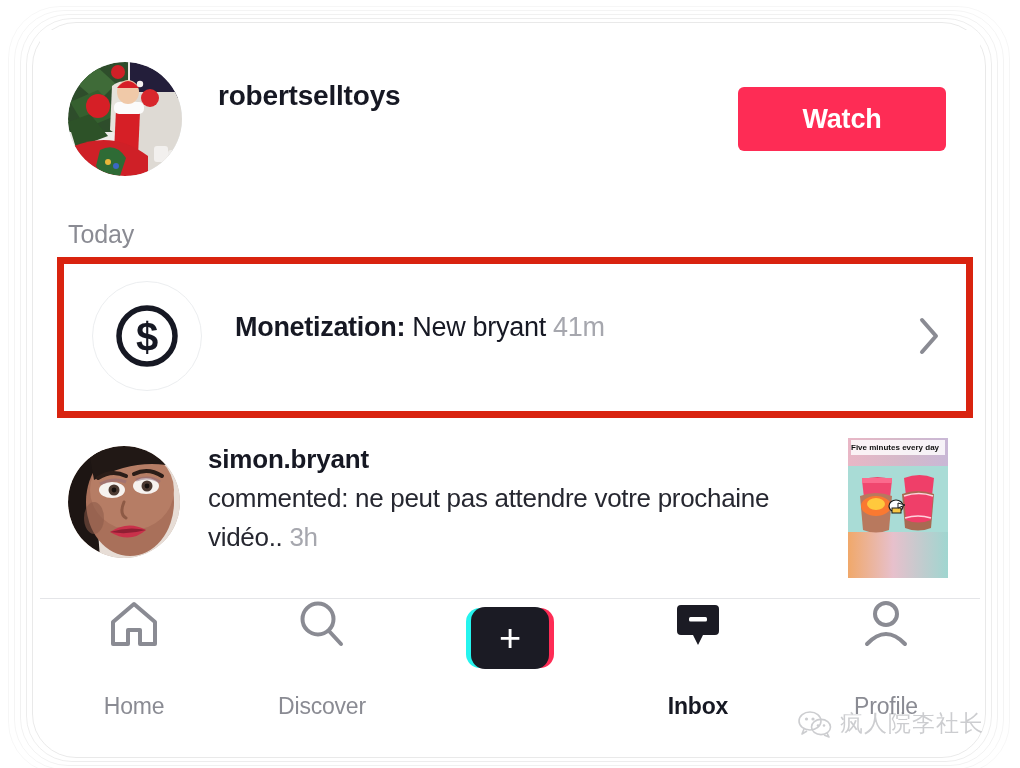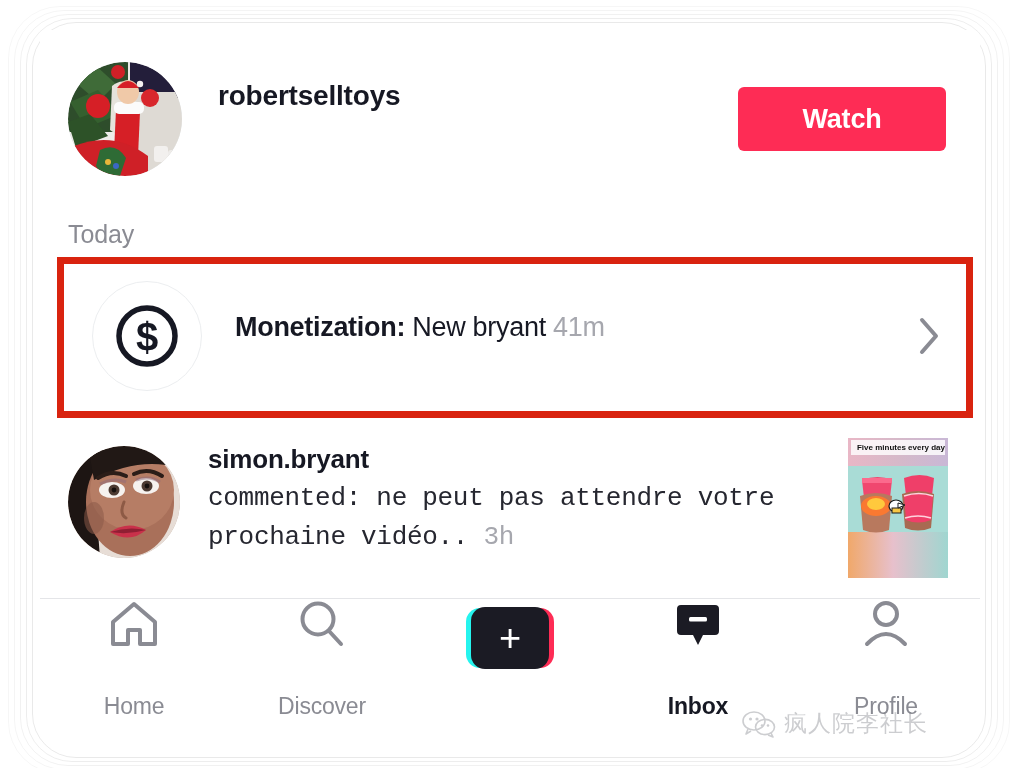--- a/index.html
+++ b/index.html
@@ -118,36 +118,35 @@
     overflow: hidden; background: #cdbdb4;
   }
   #comment-body { position: absolute; left: 168px; top: 12px; width: 600px; }
   #comment-name {
     font-size: 26px; font-weight: bold; color: #161823;
     letter-spacing: -0.2px; line-height: 39px;
   }
   #comment-text {
     font-size: 26px; color: #262730; line-height: 39px;
     letter-spacing: -0.3px;
-    font-family: Liberation Mono, monospace;
   }
   #comment-text .muted { color: #a6a7ae; }
 
   #comment-thumb {
     position: absolute; left: 808px; top: 10px;
     width: 100px; height: 140px;
     overflow: hidden; background: #bfe3de;
     cursor: pointer;
   }
   #thumb-caption {
     position: absolute; left: 3px; top: 2px;
     width: 94px; height: 15px;
     background: rgba(255,255,255,0.82);
     font-size: 8px; font-weight: bold; color: #111;
-    line-height: 15px; text-align: right;
+    line-height: 15px; text-align: left;
     font-family: "Liberation Sans", sans-serif;
     white-space: nowrap; overflow: hidden;
   }
 
   
   #nav-divider {
     position: absolute; left: 0; top: 568px;
     width: 940px; height: 1px; background: #e4e5e8;
   }
   #bottom-nav {
@@ -183,21 +182,21 @@
     background: #1b1b24; border-radius: 14px;
   }
   #create-plus {
     position: absolute; left: 5px; top: 0; width: 78px; height: 62px;
     display: flex; align-items: center; justify-content: center;
     color: #ffffff; font-size: 38px; font-weight: 300; line-height: 1;
   }
 
   
   #watermark {
-    position: absolute; left: 742px; top: 708px;
+    position: absolute; left: 798px; top: 708px;
     display: flex; align-items: center; gap: 8px;
     opacity: 0.34;
   }
   #watermark-text {
     font-size: 23px; color: #6d6f77;
     font-family: "DejaVu Sans", sans-serif;
     letter-spacing: 1px;
   }
 </style>
 </head>

